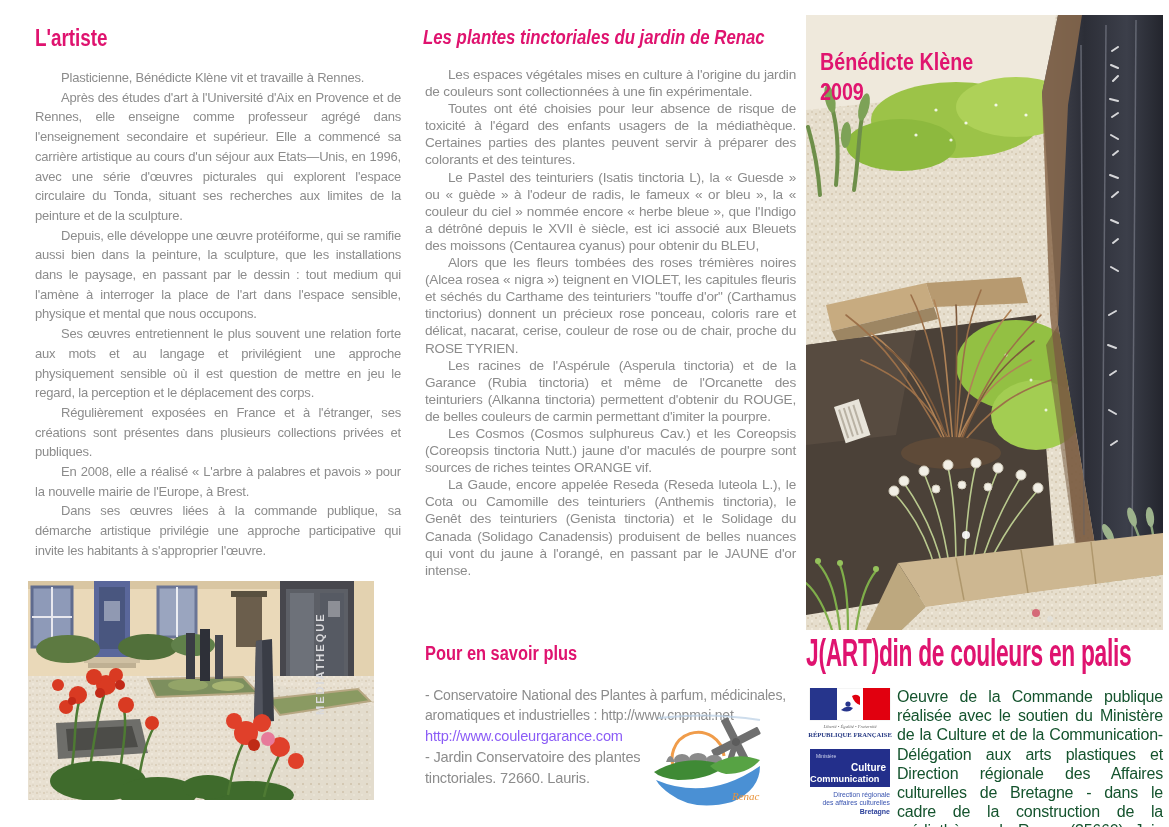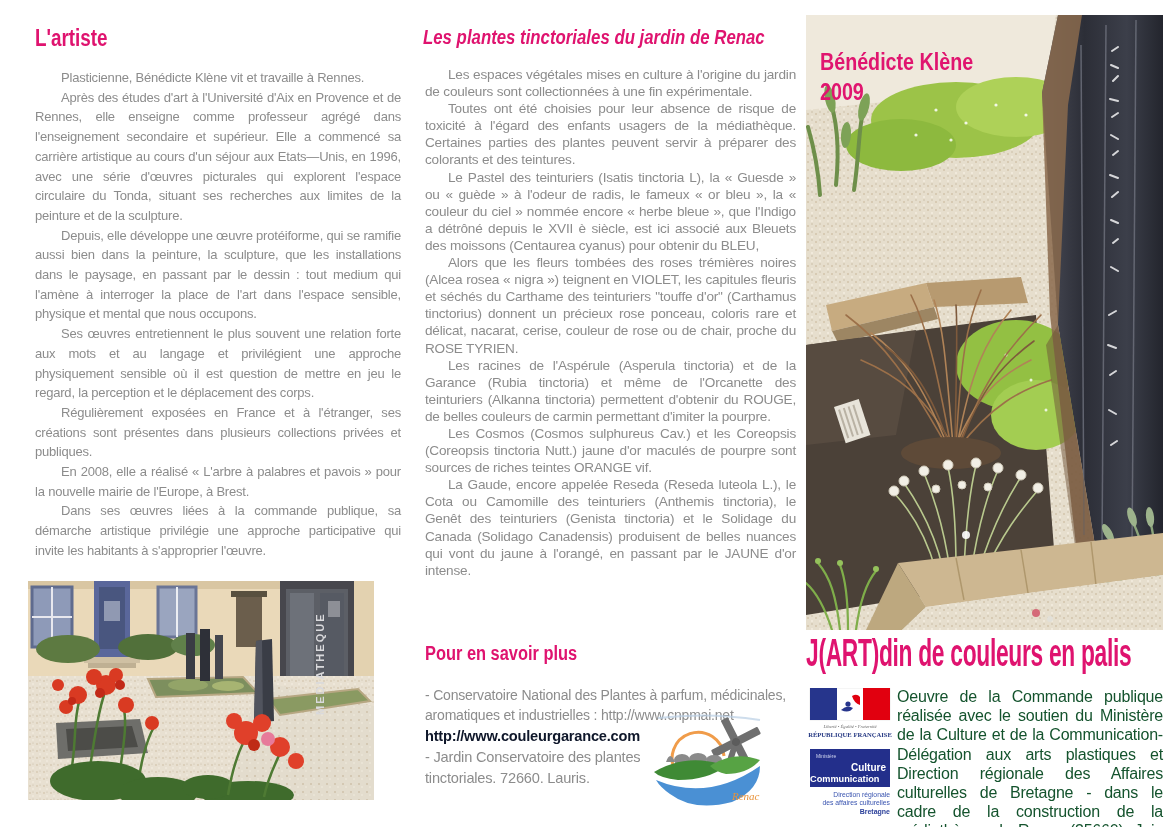--- a/index.html
+++ b/index.html
@@ -172,21 +172,21 @@
     <p>Les racines de l'Aspérule (Asperula tinctoria) et de la Garance (Rubia tinctoria) et même de l'Orcanette des teinturiers (Alkanna tinctoria) permettent d'obtenir du ROUGE, de belles couleurs de carmin permettant d'imiter la pourpre.</p>
     <p>Les Cosmos (Cosmos sulphureus Cav.) et les Coreopsis (Coreopsis tinctoria Nutt.) jaune d'or maculés de pourpre sont sources de riches teintes ORANGE vif.</p>
     <p>La Gaude, encore appelée Reseda (Reseda luteola L.), le Cota ou Camomille des teinturiers (Anthemis tinctoria), le Genêt des teinturiers (Genista tinctoria) et le Solidage du Canada (Solidago Canadensis) produisent de belles nuances qui vont du jaune à l'orangé, en passant par le JAUNE d'or intense.</p>
   </div>
 
   <h2 class="abs h-pink" style="left:425px;top:643px;font-size:20px;"><span class="cond">Pour en savoir plus</span></h2>
 
   <div class="abs" id="savoir-item1" style="left:425px;top:674px;width:371px;margin-top:12px;">- Conservatoire National des Plantes à parfum, médicinales, aromatiques et industrielles : http://www.cnpmai.net</div>
 
   <div class="abs" id="savoir-block2" style="left:425px;top:726px;width:232px;">
-    <a href="#" class="pink-link" style="color:#0f172a;font-weight:bold;">http://www.couleurgarance.com</a>
+    <a href="#" class="pink-link" style="color:#8b5cf6;">http://www.couleurgarance.com</a>
     <div>- Jardin Conservatoire des plantes tinctoriales. 72660. Lauris.</div>
   </div>
 
   <div class="abs" style="left:648px;top:710px;width:120px;height:102px;">
     <svg width="120" height="102" viewBox="0 0 120 102">
       <path d="M10,8 Q60,2 112,10" stroke="#b9cfe4" stroke-width="2" fill="none" opacity="0.7"></path>
 
       <path d="M28,62 A26,26 0 1 1 76,46" stroke="#f09c4a" stroke-width="3" fill="none"></path>
 
       <g transform="translate(88,32) rotate(18)" fill="#6f6f6f">

